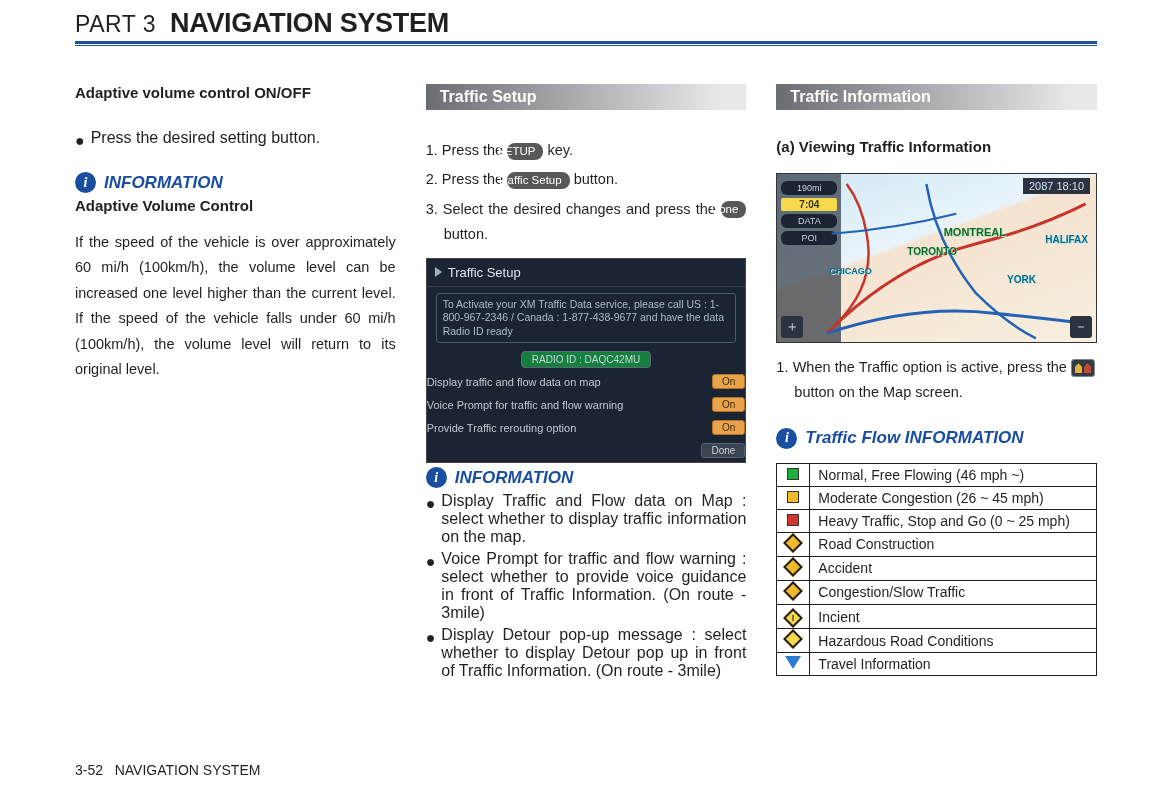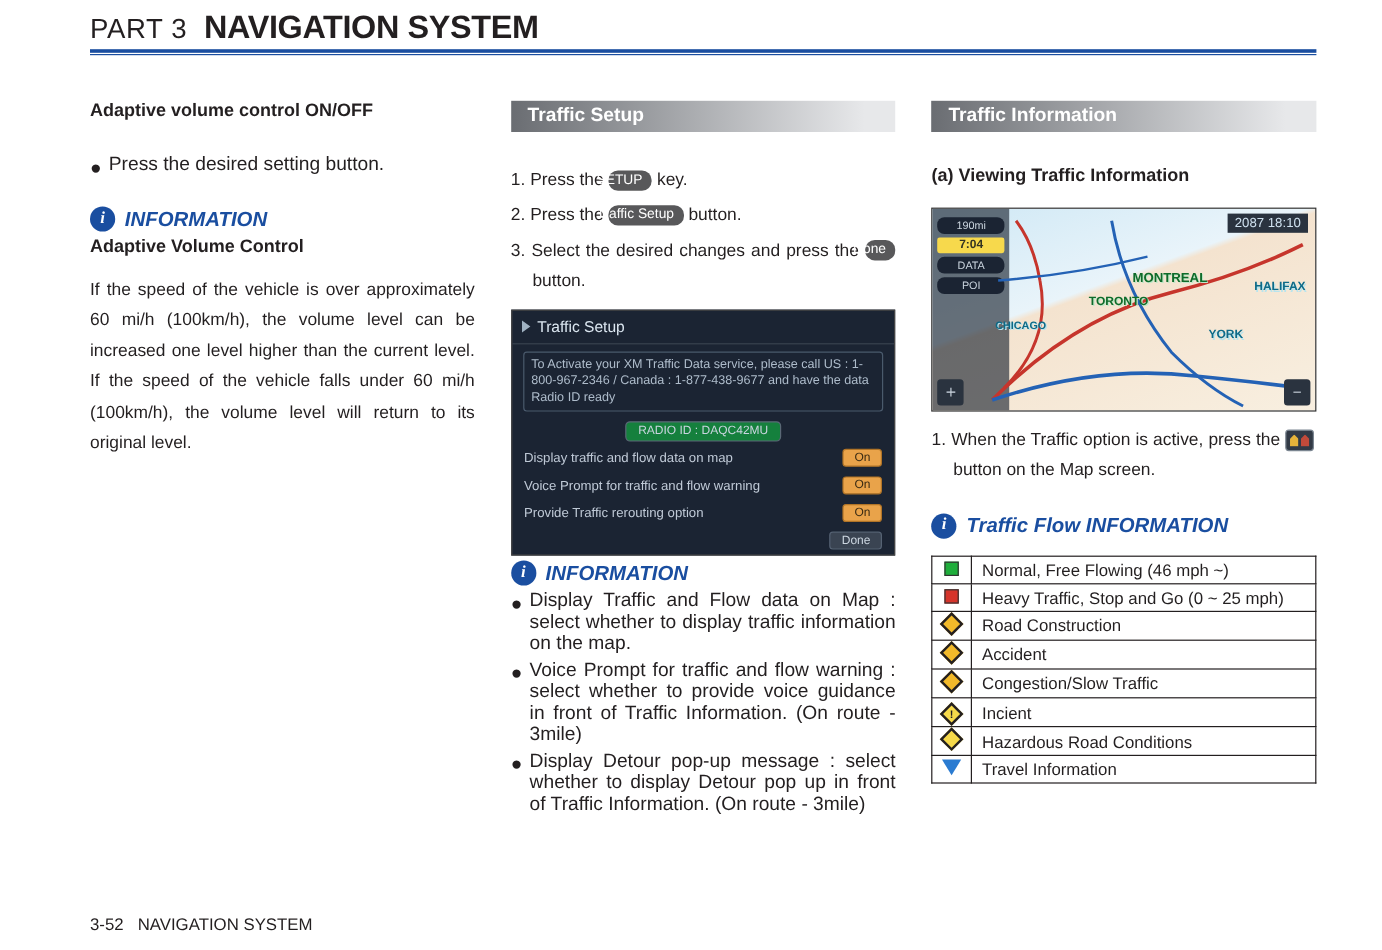--- a/index.html
+++ b/index.html
@@ -57,21 +57,21 @@
     padding:1px 8px; border-radius:8px; vertical-align:middle; line-height:15px;
   }
 
   .screenshot {
     width: 100%; border:1px solid #444; margin-top:10px; margin-bottom:2px;
     background:#1b2433; color:#bfc9d6; font-size:11px;
   }
   .ts-title { display:flex; align-items:center; gap:6px; padding:6px 8px; border-bottom:1px solid #38424f; font-size:13px; color:#dbe6f0;}
   .ts-title .tri { width:0; height:0; border-top:5px solid transparent; border-bottom:5px solid transparent; border-left:7px solid #9fb1c1;}
   .ts-box { margin:6px 9px; padding:4px 6px; border:1px solid #4a5a6c; border-radius:3px; font-size:10.5px; line-height:1.3; color:#aebccb;}
-  .ts-row { display:flex; justify-content:space-between; align-items:center; padding:4px 10px; font-size:11px;gap:46px;}
+  .ts-row { display:flex; justify-content:space-between; align-items:center; padding:4px 0; font-size:11px;gap:46px;}
   .ts-pill { background:#e9a34a; color:#3a2b13; font-size:10px; padding:1px 9px; border-radius:3px; border:1px solid #b17427;}
   .ts-pill.dark { background:#3a4452; color:#ccd6e0; border-color:#556273;}
   .ts-radio { display:flex; justify-content:center; padding:2px 0;}
   .ts-radio span { background:#15803d; color:#c9d4df; padding:2px 10px; border-radius:4px; font-size:10px; border:1px solid #5a6876;}
 
   
   .mapshot {
     width:100%; height:170px; border:1px solid #333; position:relative; overflow:hidden;
     background: linear-gradient(160deg,#cfe8f5 0%, #e9f4fa 40%, #f4e3cf 42%, #f8efe0 100%);
   }
@@ -254,20 +254,24 @@
       <span class="info-label">Traffic Flow INFORMATION</span>
     </div>
 
     <table class="legend">
       <tbody id="legend-body">
           <tr>
             <td class="ic"><span class="sq" style="background: rgb(31, 174, 59);"></span></td>
             <td>Normal, Free Flowing (46 mph ~)</td>
           </tr>
           <tr>
+            <td class="ic"><span class="sq" style="background: rgb(242, 185, 42);"></span></td>
+            <td>Moderate Congestion (26 ~ 45 mph)</td>
+          </tr>
+          <tr>
             <td class="ic"><span class="sq" style="background: rgb(214, 52, 43);"></span></td>
             <td>Heavy Traffic, Stop and Go (0 ~ 25 mph)</td>
           </tr>
           <tr>
             <td class="ic"><span class="diam i" style="background: rgb(242, 185, 42);"></span></td>
             <td>Road Construction</td>
           </tr>
           <tr>
             <td class="ic"><span class="diam i" style="background: rgb(242, 185, 42);"></span></td>
             <td>Accident</td>

